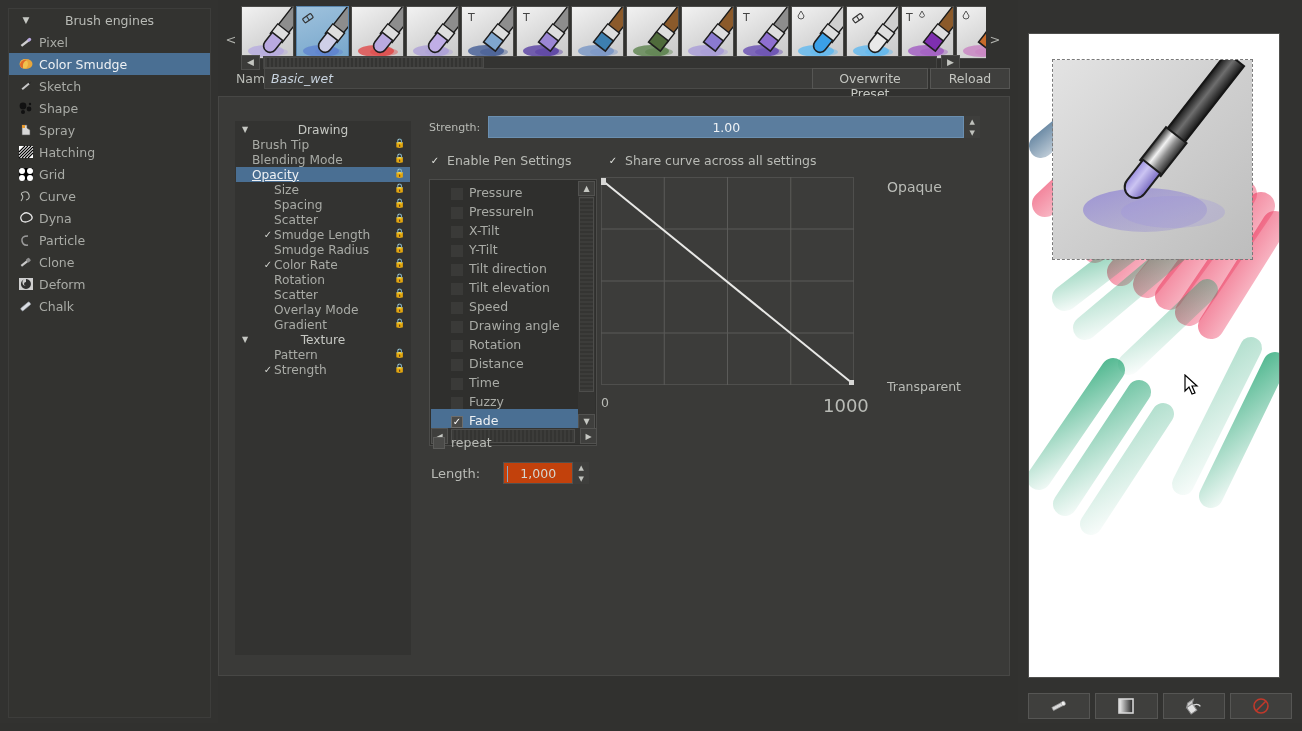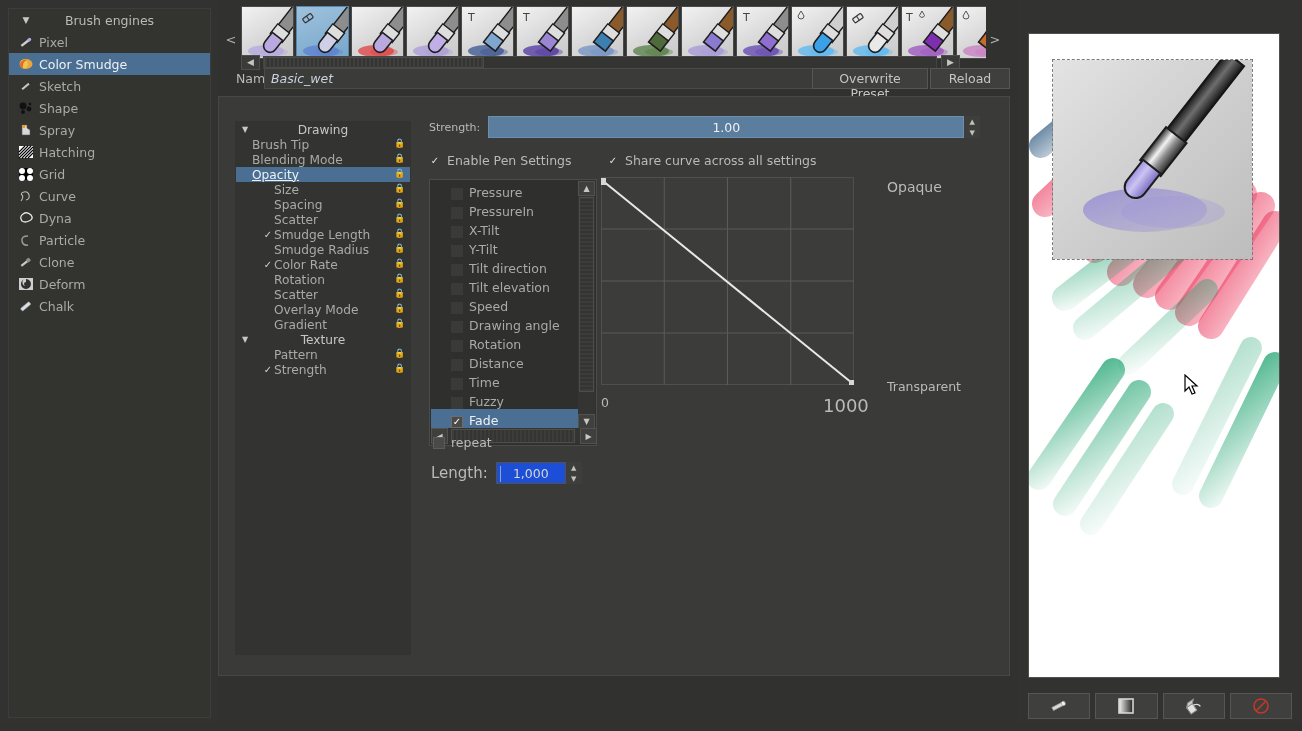--- a/index.html
+++ b/index.html
@@ -211,23 +211,23 @@
   #curve-wrap { position:absolute; left:182px; top:70px; width:255px; height:210px; }
   #curve-box { position:absolute; left:0; top:0; width:253px; height:208px; background:#3c3c3a; border:1px solid #4f4f4d; }
   #curve-svg { position:absolute; left:0; top:0; }
   #lab-opaque { position:absolute; left:468px; top:72px; color:#b9bbb6; font-size:14px;}
   #lab-transparent { position:absolute; left:468px; top:272px; color:#b9bbb6; font-size:12.5px;}
   #lab-xmin { position:absolute; left:182px; top:288px; color:#b9bbb6; font-size:12.5px;}
   #lab-xmax { position:absolute; left:404px; top:288px; color:#b9bbb6; font-size:18px;}
 
   #repeat-cb { position:absolute; left:14px; top:328px; }
   #length-row { position:absolute; left:12px; top:355px; display:flex; align-items:center; }
-  #length-label { color:#b9bbb6; font-size:15px; margin-right:8px; }
+  #length-label { color:#b9bbb6; font-size:13px; margin-right:23px; }
   #length-field {
-    width:70px; height:22px; background:#1d4ed8; border:1px solid #51514f;
+    width:70px; height:22px; background:#c2410c; border:1px solid #51514f;
     color:#d5d7d2; font-size:12.5px; display:flex; align-items:center; justify-content:center;
     position:relative;
   }
   #length-field::before { content:""; position:absolute; left:3px; top:3px; width:1px; height:16px; background:#8aa7c4;}
 
   
   #right { position:absolute; left:1018px; top:0; width:284px; height:731px; background:#323230;}
   #scratch-frame {
     position:absolute; left:10px; top:33px; width:252px; height:645px;
     background:#ffffff; border:1px solid #4f4f4d;

